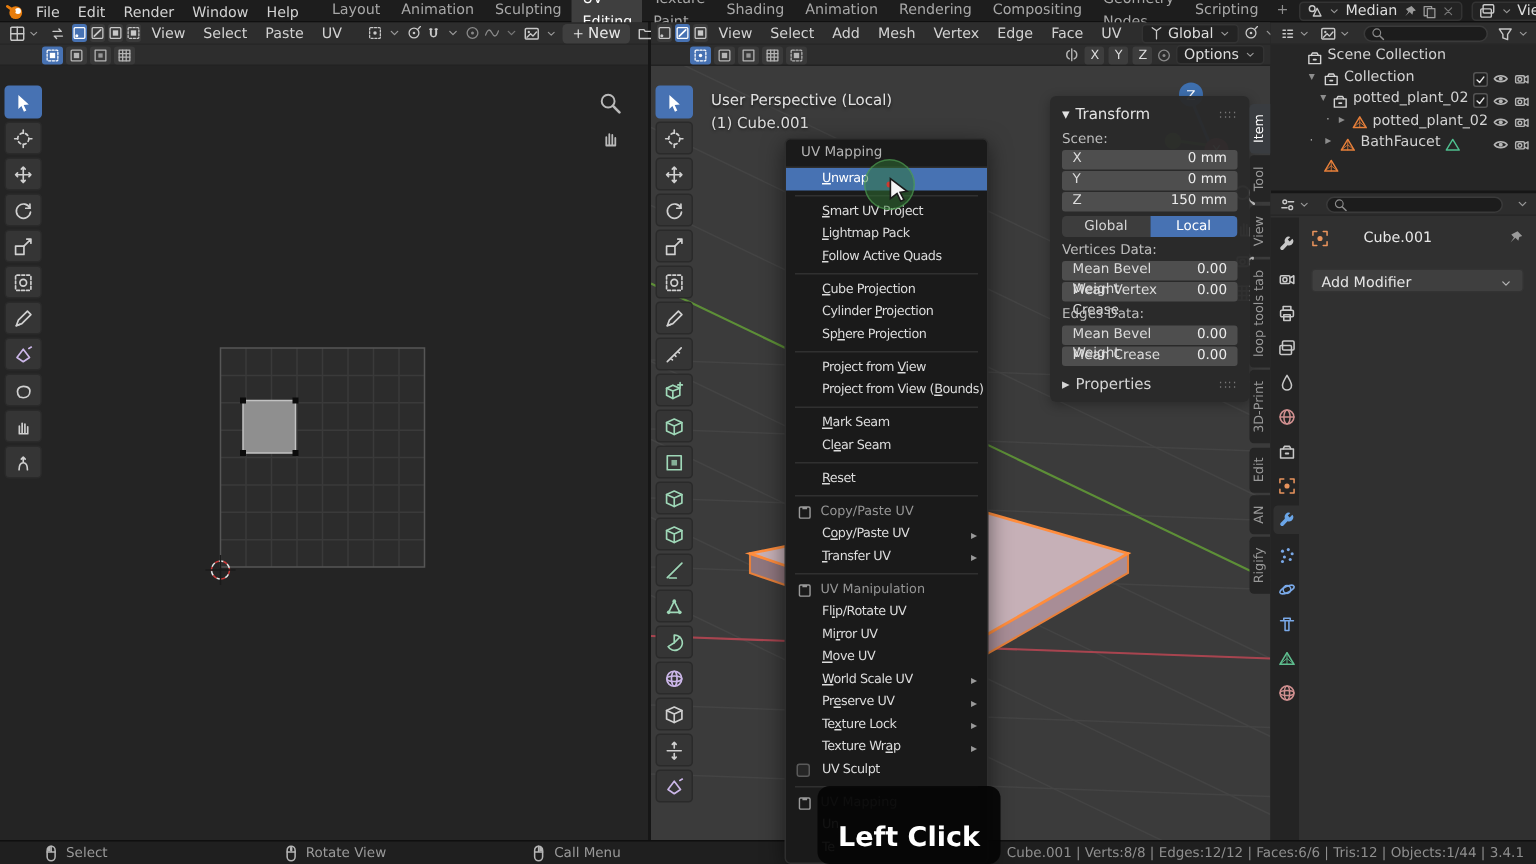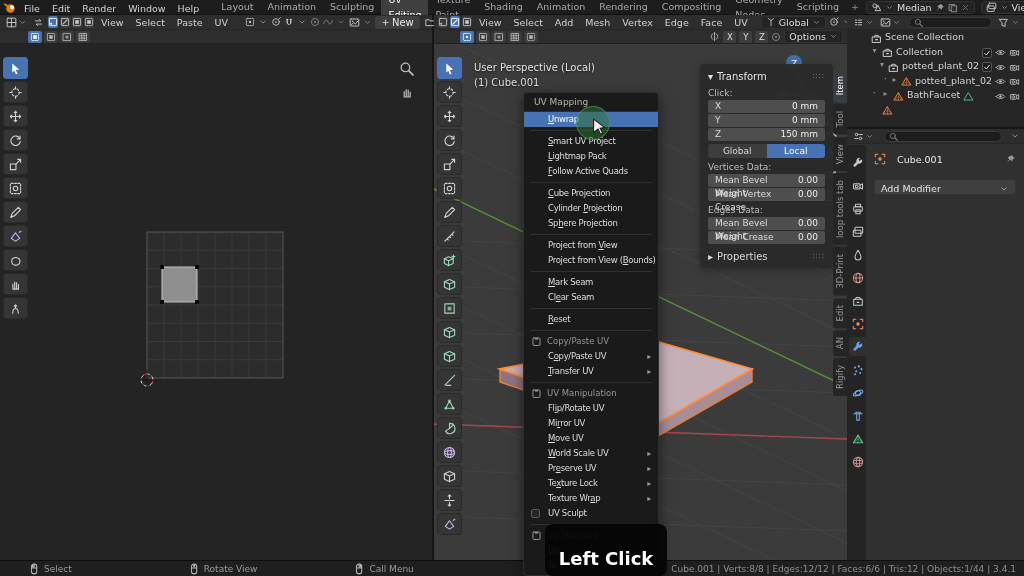--- a/index.html
+++ b/index.html
@@ -76,21 +76,21 @@
   .ckbox{width:10px;height:10px;border:1px solid #555;border-radius:2px;background:#1f1f1f;
          display:inline-flex;align-items:center;justify-content:center;}
   
   #props{position:absolute;left:847px;top:129px;width:177px;height:431px;background:#303030;}
   #propsh{position:absolute;top:0;}
   #proptabs{position:absolute;left:0;top:16px;bottom:0;width:19px;background:#242424;
             display:flex;flex-direction:column;padding-top:8px;gap:4px;align-items:stretch;}
   .ptab{height:19px;display:flex;align-items:center;justify-content:center;border-radius:3px 0 0 3px;margin-left:2px;}
   .ptab.on{background:#303030;}
   #propbody{position:absolute;left:19px;right:0;top:16px;bottom:0;padding:8px 8px 0 8px;}
-  .crumb{display:flex;align-items:center;gap:11px;color:#e8e8e8;font-size:9.5px;}
+  .crumb{display:flex;align-items:flex-start;gap:23px;color:#e8e8e8;font-size:9.5px;}
   .crumb .pinr{margin-left:auto;}
   .addmod{margin-top:14px;height:16px;background:#3f3f3f;border:1px solid #333;border-radius:3px;
           display:flex;align-items:flex-end;padding:0 6px;color:#e4e4e4;font-size:9.5px;}
   .addmod .ic{margin-left:auto;}
   
   #status{position:absolute;left:0;bottom:0;width:1024px;height:16px;background:#1f1f1f;
           border-top:1px solid #0f0f0f;display:flex;align-items:center;font-size:9px;color:#9a9a9a;}
   .hint{display:flex;align-items:center;gap:4px;}
   .stats{margin-left:auto;padding-right:8px;color:#8f8f8f;}
   
@@ -1052,21 +1052,21 @@
               </g>
             </svg>
           </span>
         </div>
       <div id="npanel">
           <div class="ptitle">
             <span>▾</span>
             <span>Transform</span>
             <span class="grip">∷∷</span>
           </div>
-          <div class="plabel">Click:</div>
+          <div class="plabel">Scene:</div>
           <div class="field">
             <span class="fl">X</span>
             <span>0 mm</span>
           </div>
           <div class="field">
             <span class="fl">Y</span>
             <span>0 mm</span>
           </div>
           <div class="field">
             <span class="fl">Z</span>

